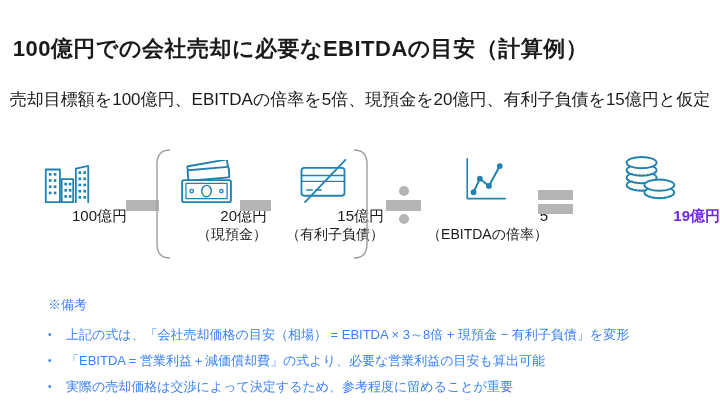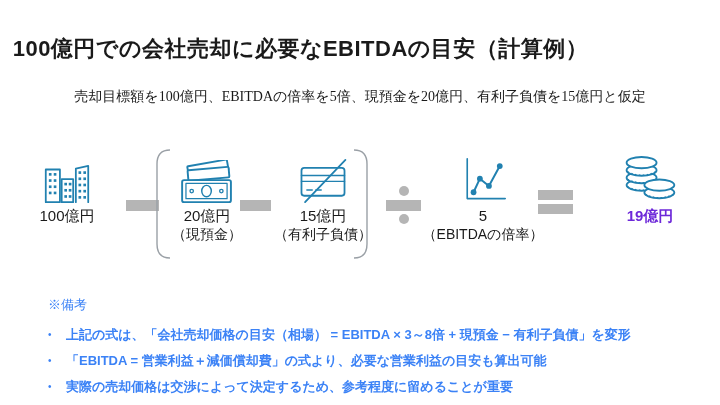--- a/index.html
+++ b/index.html
@@ -1,24 +1,24 @@
 <!DOCTYPE html>
 <html><head>
 <meta charset="utf-8">
 <style>
   * { margin:0; padding:0; box-sizing:border-box; }
   body { background:#fff; font-family:"Liberation Sans", sans-serif; }
   .slide { position:relative; width:720px; height:405px; background:#ffffff; overflow:hidden; color:#1a1a1a; }
 
   .title { position:absolute; top:34px; left:0; width:601px; text-align:center;
            font-size:22px; font-weight:bold; letter-spacing:0.5px; }
-  .subtitle { position:absolute; top:88px; left:0; width:720px; text-align:center; font-size:14px;font-family:Liberation Serif, serif; }
+  .subtitle { position:absolute; top:88px; left:0; width:720px; text-align:center; font-size:17px; }
 
   .diagram { position:absolute; top:0; left:0; width:720px; height:280px; }
-  .item { position:absolute; top:150px; text-align:center; }
+  .item { position:absolute; top:150px; text-align:right; }
   .icon-box { height:54px; display:flex; align-items:flex-end; justify-content:center; margin-bottom:3px; }
   .value { font-size:15px; line-height:18px; }
   .label { font-size:14px; line-height:18px; }
   .item-result .value { color:#6d28d9; font-weight:bold; }
   .item-result .label { font-weight:bold; }
 
   svg.icn { display:block; }
   .stroke { fill:none; stroke:#2181b0; stroke-width:2; stroke-linecap:round; stroke-linejoin:round; }
   .fillb { fill:#2181b0; stroke:none; }
   .white { fill:#ffffff; stroke:#2181b0; stroke-width:2; }
@@ -33,21 +33,21 @@
   .equals { left:538px; top:190px; width:35px; height:24px; display:flex; flex-direction:column; justify-content:space-between; }
   .equals .ebar { width:35px; height:10px; background:#b5b5b5; }
 
   .paren { position:absolute; top:148px; }
   .paren svg { display:block; }
 
   .notes { position:absolute; left:48px; top:296px; width:640px; color:#3b82f6; font-size:13px; }
   .notes-heading { line-height:18px; margin-bottom:8px; }
   .note-row { display:flex; line-height:26px; }
   .bullet { width:18px; font-size:10px; flex:0 0 18px; }
-  .note-text { flex:1;font-weight:bold; }
+  .note-text { flex:1; }
 </style>
 </head>
 <body>
 
 <div class="slide">
 
   <h1 class="title">100億円での会社売却に必要なEBITDAの目安（計算例）</h1>
   <p class="subtitle">売却目標額を100億円、EBITDAの倍率を5倍、現預金を20億円、有利子負債を15億円と仮定</p>
 
   <div class="diagram">

